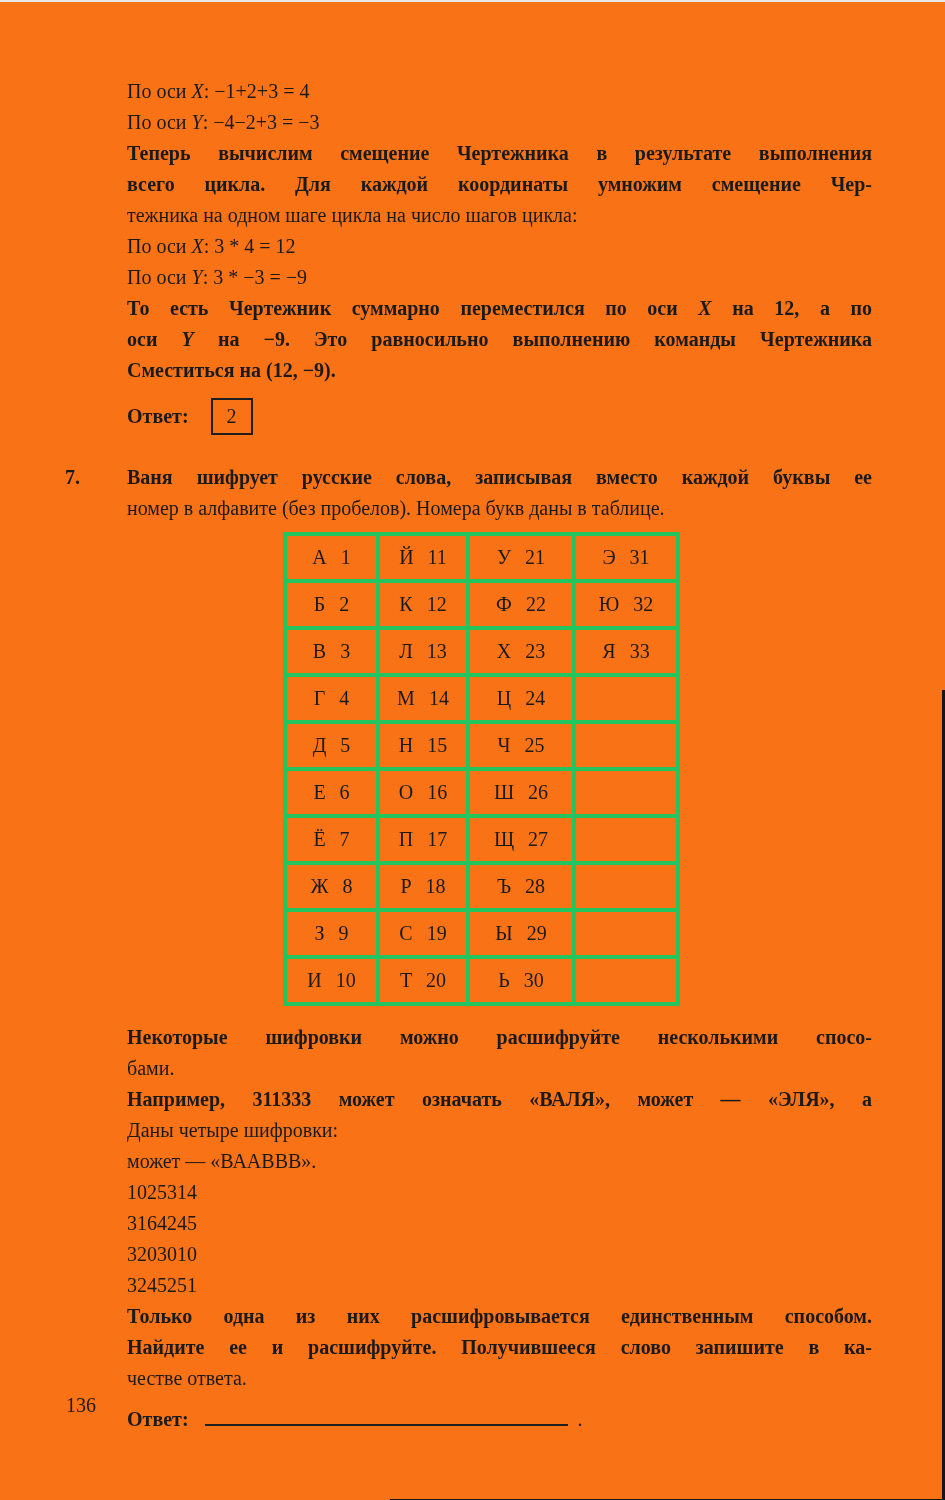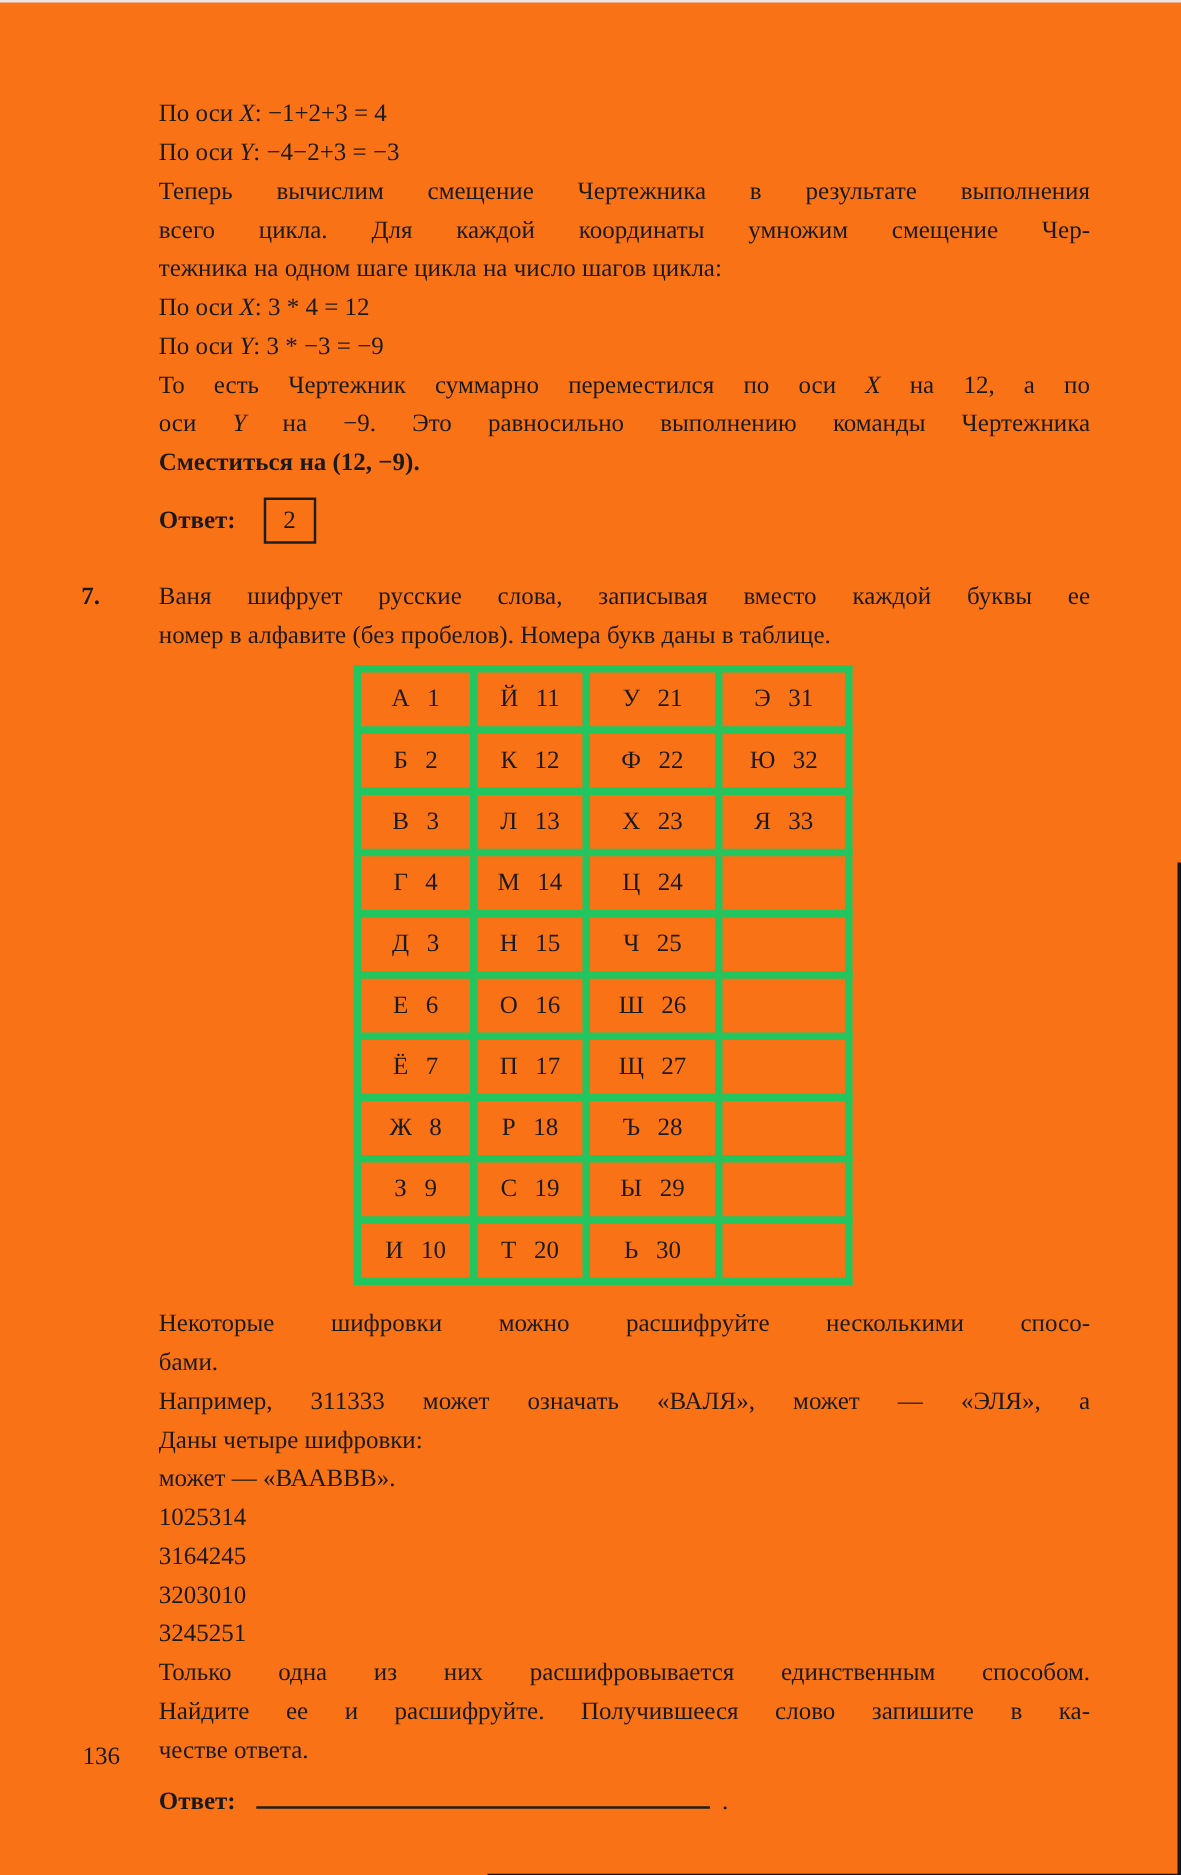--- a/index.html
+++ b/index.html
@@ -15,21 +15,21 @@
     color: #1a1a1a;
     overflow: hidden;
   }
   .content {
     position: absolute;
     left: 127px;
     top: 74px;
     width: 745px;
   }
   .tline { text-align: left; }
-  .j { text-align: justify; text-align-last: justify; }
+  .j { text-align: justify; text-align-last: justify; font-weight: bold; }
   .ivar { font-style: italic; }
   .b { font-weight: bold; }
 
   .answer-row {
     margin-top: 12px;
     display: flex;
     align-items: center;
     height: 36px;
   }
   .answer-label { font-weight: bold; }
@@ -54,21 +54,21 @@
     width: 62px;
     font-weight: bold;
   }
   .prob-body { flex: 1 1 auto; min-width: 0; }
 
   .enc-table {
     border-collapse: collapse;
     margin: 8px 0 16px 156px;
   }
   .enc-table td {
-    border: 6px solid #22c55e;
+    border: 4px solid #22c55e;
     height: 43px;
     text-align: center;
     vertical-align: middle;
     word-spacing: 9px;
     padding: 0 6px;
   }
 
   .answer2-row { margin-top: 10px; height: 34px; }
   .blank-line {
     display: inline-block;
@@ -164,21 +164,21 @@
               <td>Х 23</td>
               <td>Я 33</td>
             </tr>
             <tr>
               <td>Г 4</td>
               <td>М 14</td>
               <td>Ц 24</td>
               <td></td>
             </tr>
             <tr>
-              <td>Д 3</td>
+              <td>Д 5</td>
               <td>Н 15</td>
               <td>Ч 25</td>
               <td></td>
             </tr>
             <tr>
               <td>Е 6</td>
               <td>О 16</td>
               <td>Ш 26</td>
               <td></td>
             </tr>

